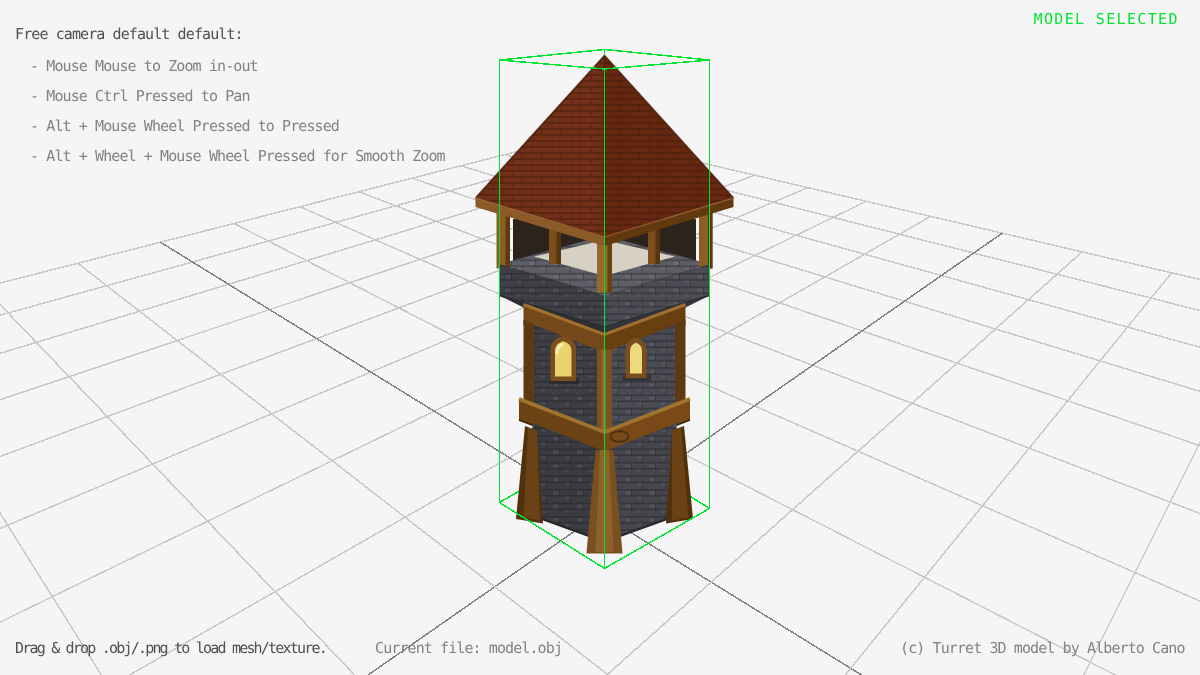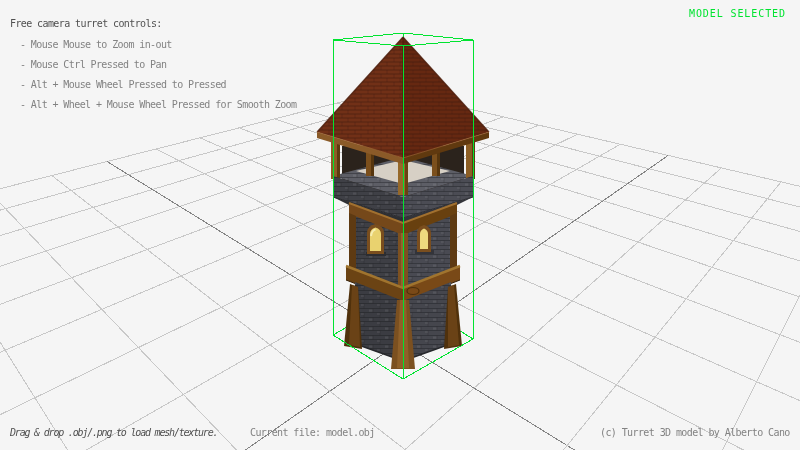--- a/index.html
+++ b/index.html
@@ -3,21 +3,21 @@
 <meta charset="utf-8">
 <style>
   html,body{margin:0;padding:0;background:#f5f5f5;}
   .app{position:relative;width:800px;height:450px;overflow:hidden;background:#f5f5f5;
        font-family:"DejaVu Sans Mono","Liberation Mono",monospace;}
   .app svg{position:absolute;left:0;top:0;}
   .hud div{position:absolute;font-size:10px;line-height:10px;letter-spacing:-0.6px;
            white-space:pre;color:#828282;}
   .hud .dark{color:#505050;}
   .hud .green{color:#00e430;letter-spacing:0.9px;text-align:center;}
-  .hud .drop{letter-spacing:-1.2px;font-style:italic;}
+  .hud .drop{letter-spacing:-1.2px;}
   .bbox line,.bbox polyline,.bbox polygon{stroke:#00e430;fill:none;stroke-width:1;}
 </style>
 </head>
 <body>
 
 <div class="app">
 
   <svg width="800" height="450" viewBox="0 0 800 450">
     <defs>
       <pattern id="stone" width="16" height="9" patternUnits="userSpaceOnUse">
@@ -164,21 +164,21 @@
     <g class="bbox" shape-rendering="crispEdges">
       <polygon points="333,40 403,33 473,40 403,46"></polygon>
       <line x1="333" y1="40" x2="333" y2="335"></line>
       <line x1="473" y1="40" x2="473" y2="339"></line>
       <line x1="403" y1="46" x2="403" y2="379"></line>
       <polyline points="333,335 403,379 473,339"></polyline>
     </g>
   </svg>
 
   <div class="hud">
-    <div class="dark" style="left:10px;top:19px">Free camera turret controls:</div>
+    <div class="dark" style="left:10px;top:19px">Free camera default default:</div>
     <div style="left:20px;top:40px">- Mouse Mouse to Zoom in-out</div>
     <div style="left:20px;top:60px">- Mouse Ctrl Pressed to Pan</div>
     <div style="left:20px;top:80px">- Alt + Mouse Wheel Pressed to Pressed</div>
     <div style="left:20px;top:100px">- Alt + Wheel + Mouse Wheel Pressed for Smooth Zoom</div>
 
     <div class="green" style="left:689px;top:9px">MODEL SELECTED</div>
 
     <div class="dark drop" style="left:10px;top:428px">Drag &amp; drop .obj/.png to load mesh/texture.</div>
     <div style="left:250px;top:428px">Current file: model.obj</div>
     <div style="left:600px;top:428px">(c) Turret 3D model by Alberto Cano</div>

